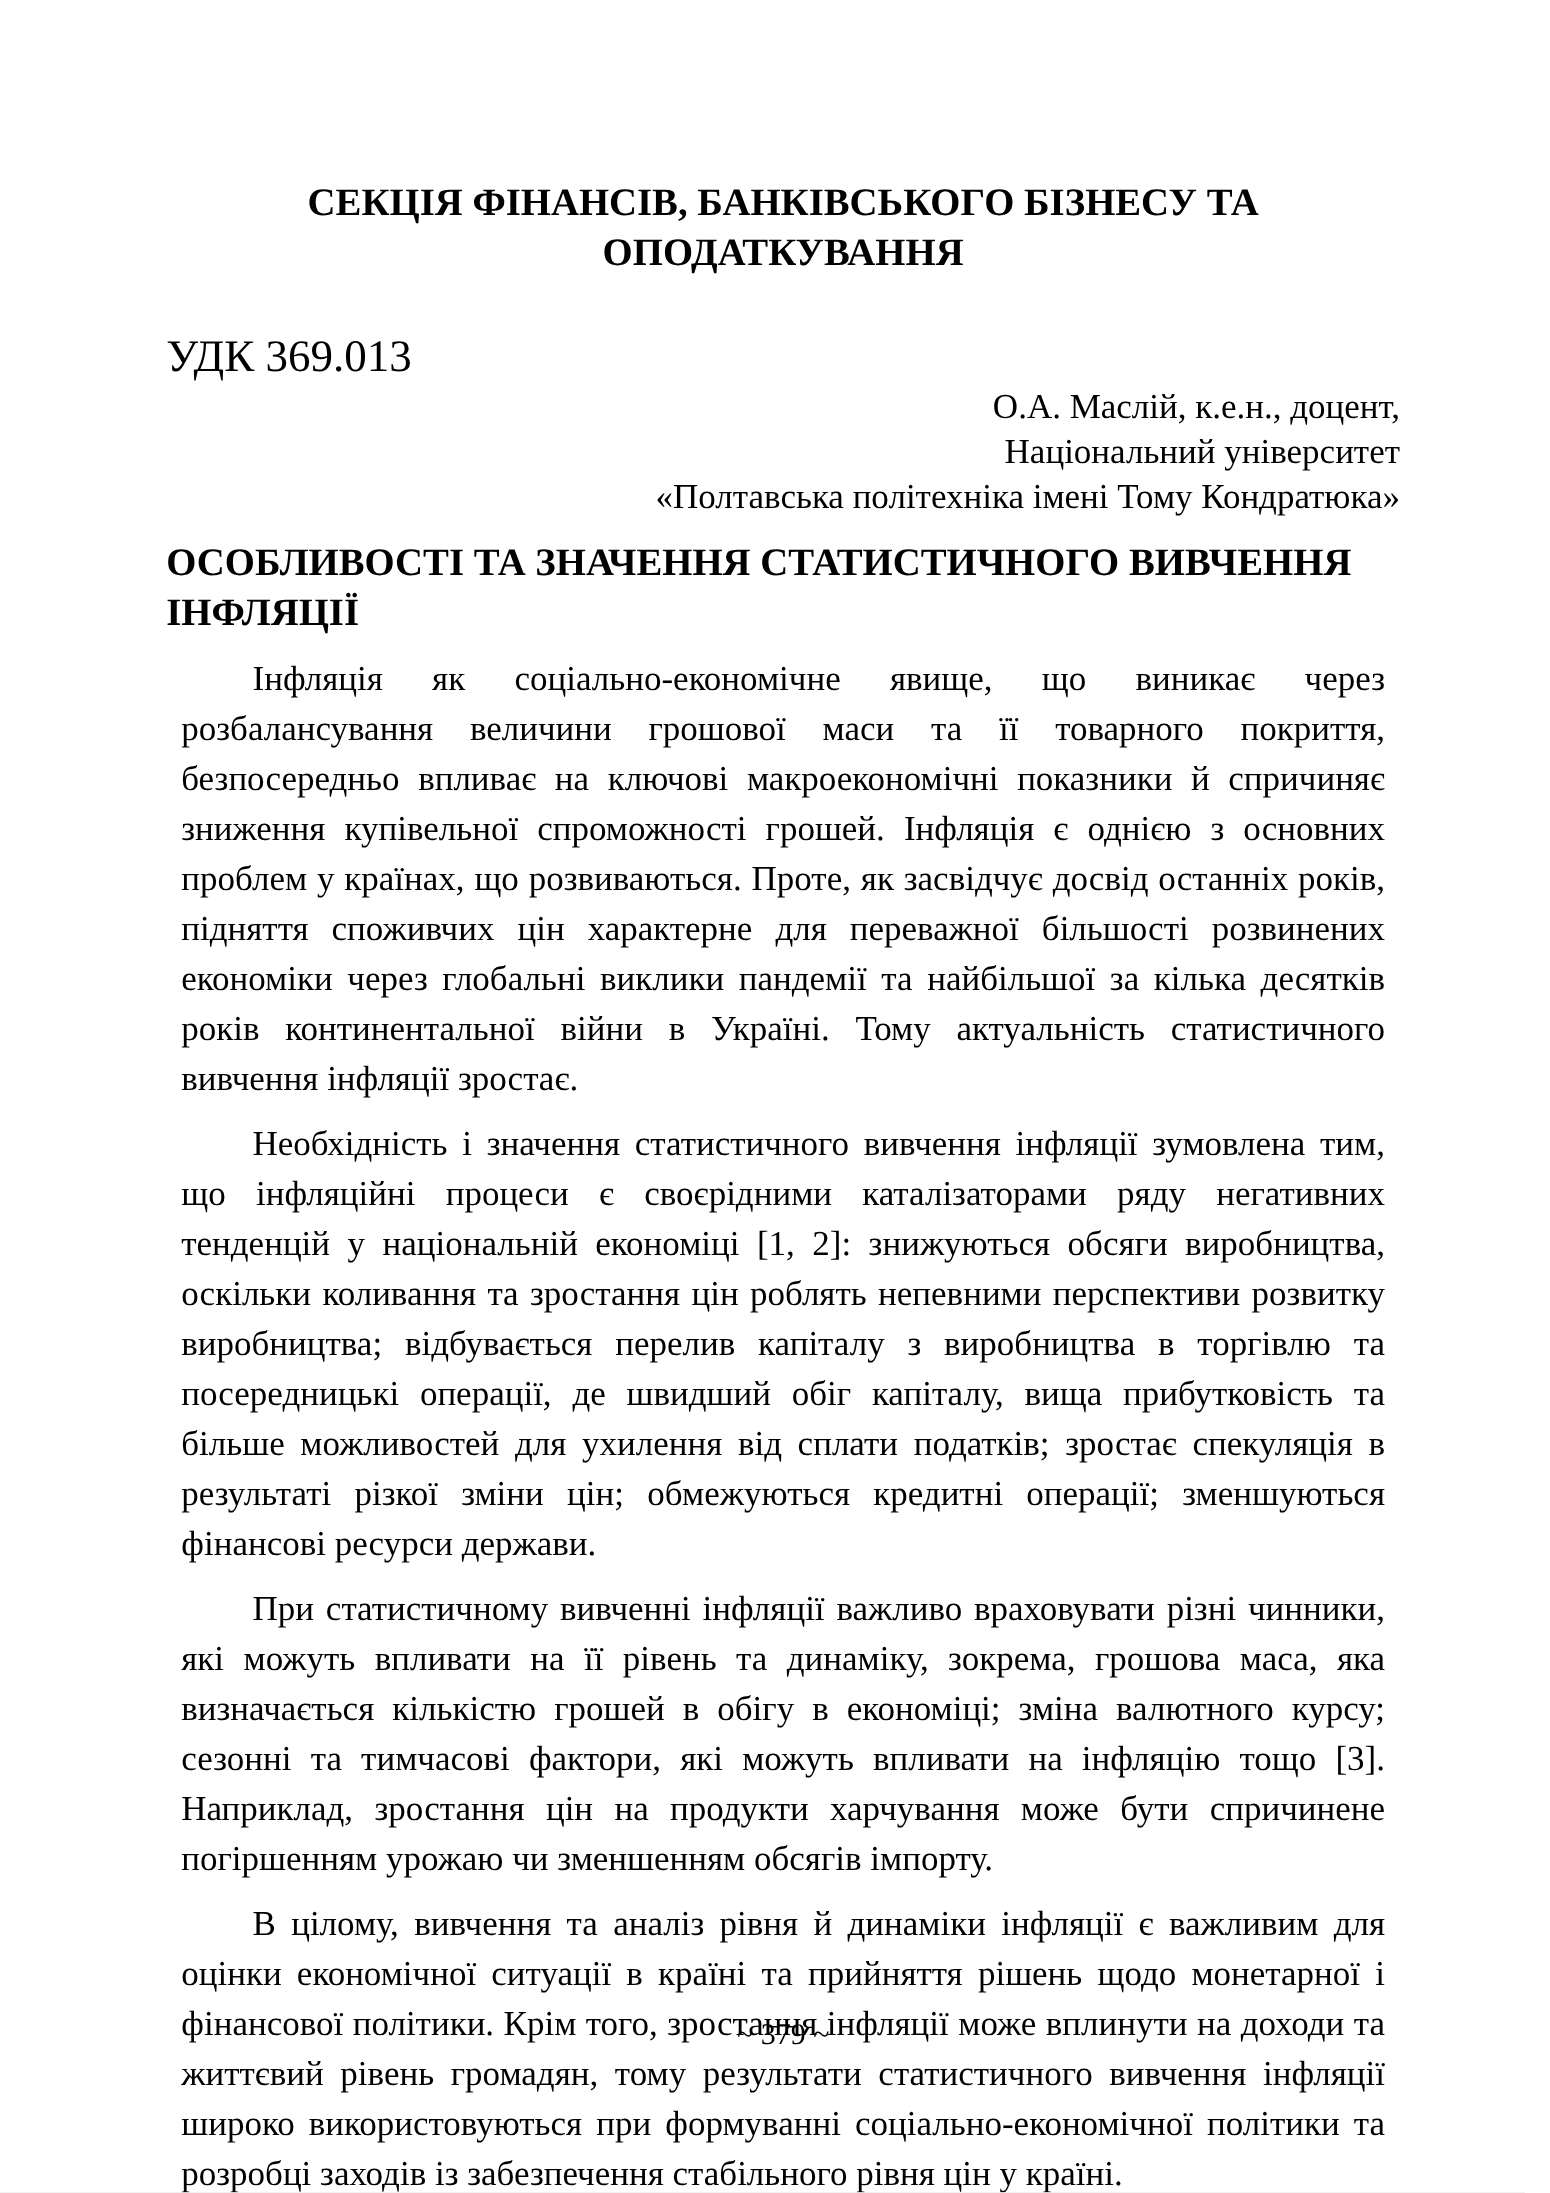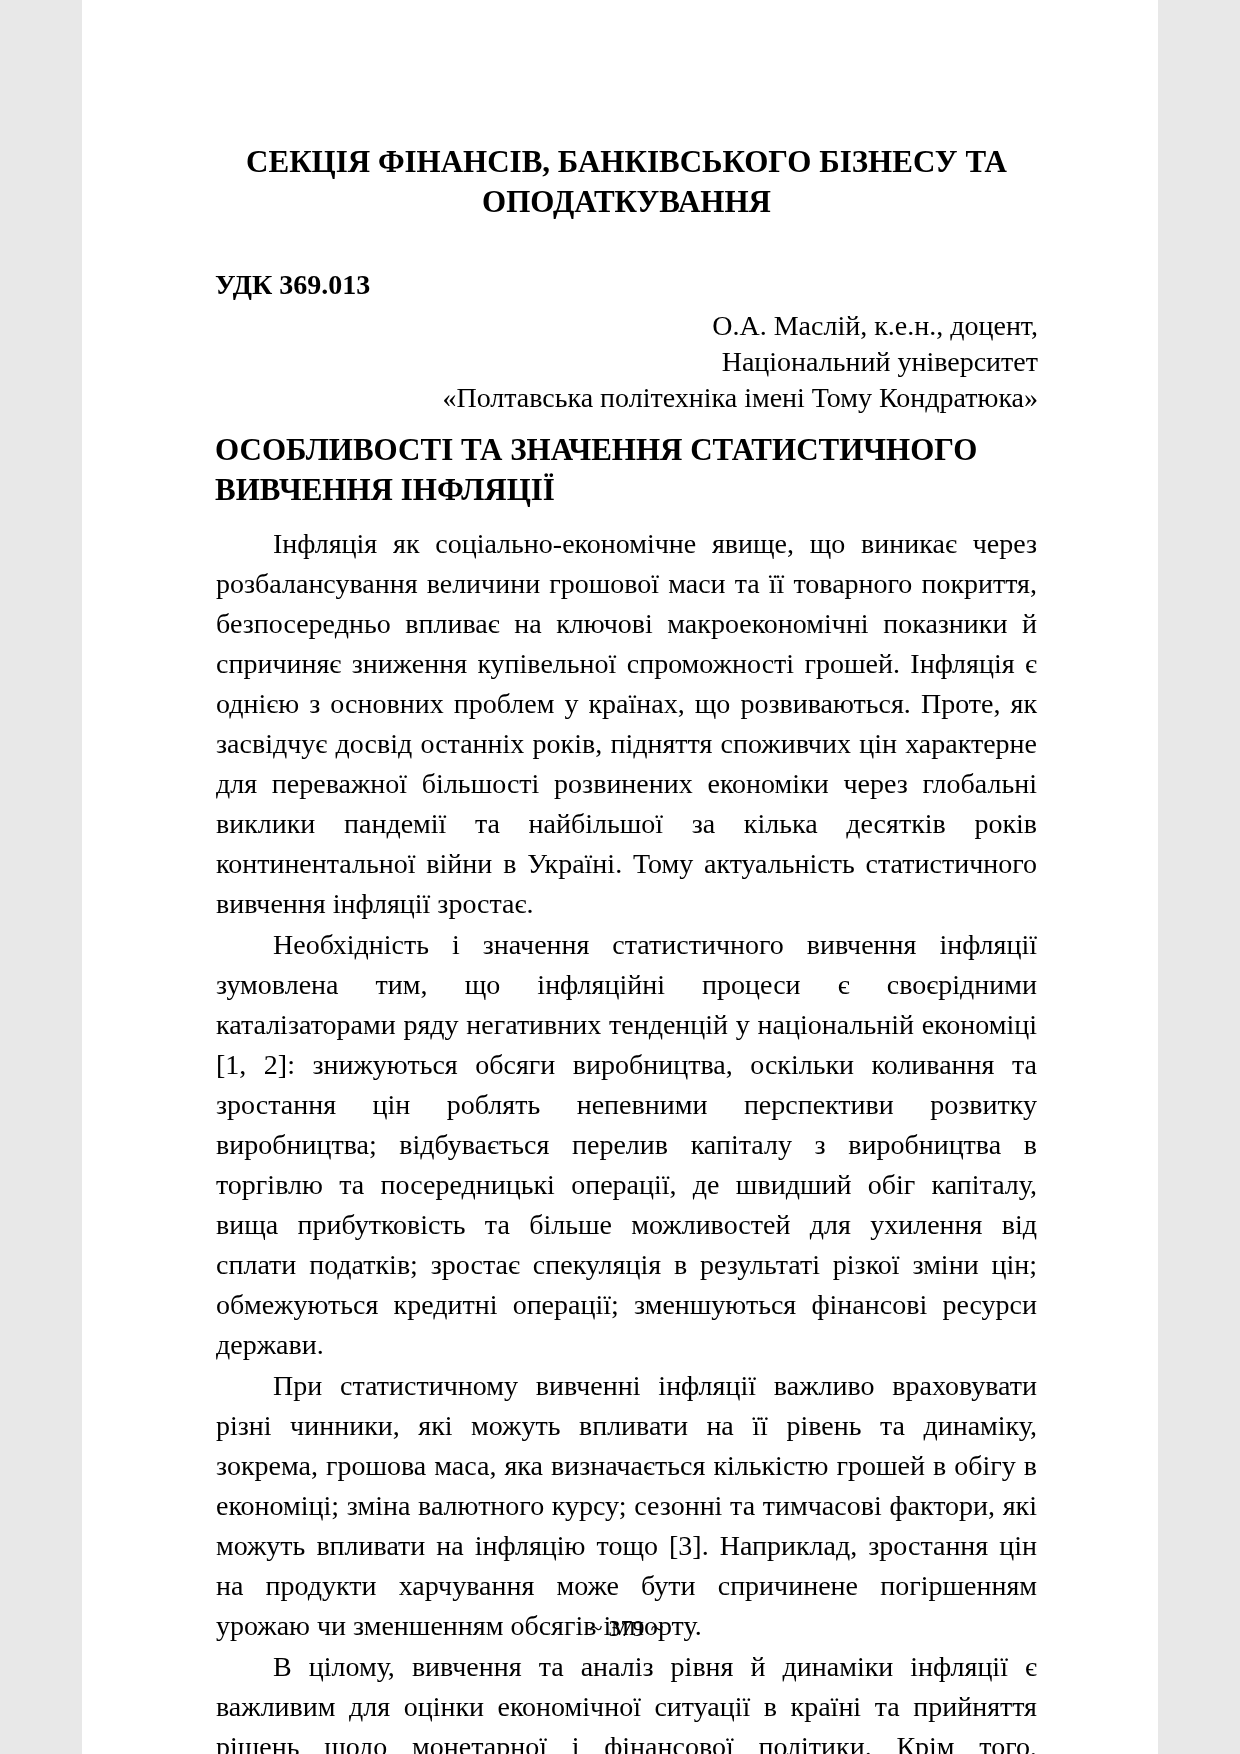--- a/index.html
+++ b/index.html
@@ -2,40 +2,40 @@
 <html><head>
 <meta charset="utf-8">
 <style>
   html, body {
     margin: 0;
     padding: 0;
     background: #e8e8e8;
   }
   .page {
     position: relative;
-    width: 1076px;
+    width: 1240px;
     height: 1754px;
     margin: 0 auto;
     background: #ffffff;
     color: #000000;
     font-family: "Liberation Serif", "DejaVu Serif", serif;
     box-sizing: border-box;
     padding: 142px 120px 0 133px;
     overflow: hidden;
   }
   .section-title {
     font-size: 31px;
     font-weight: bold;
     text-align: center;
     line-height: 40px;
     margin: 0 0 44px 0;
   }
   .udc {
-    font-size: 28px;
-    font-weight: bold;
+    font-size: 36px;
+    font-weight: normal;
     line-height: 38px;
     margin: 0 0 4px 0;
   }
   .authors {
     font-size: 28px;
     text-align: right;
     line-height: 36px;
     margin: 0 0 14px 0;
   }
   .article-title {
@@ -44,21 +44,21 @@
     text-align: left;
     line-height: 40px;
     margin: 0 0 14px 0;
   }
   .body-text p {
     font-size: 28px;
     line-height: 40px;
     text-align: justify;
     text-align-last: left;
     text-indent: 57px;
-    margin: 1px;
+    margin: 12px;
   }
   .page-number {
     position: absolute;
     left: 133px;
     right: 120px;
     top: 1608px;
     font-size: 24px;
     text-align: center;
     line-height: 40px;
   }

